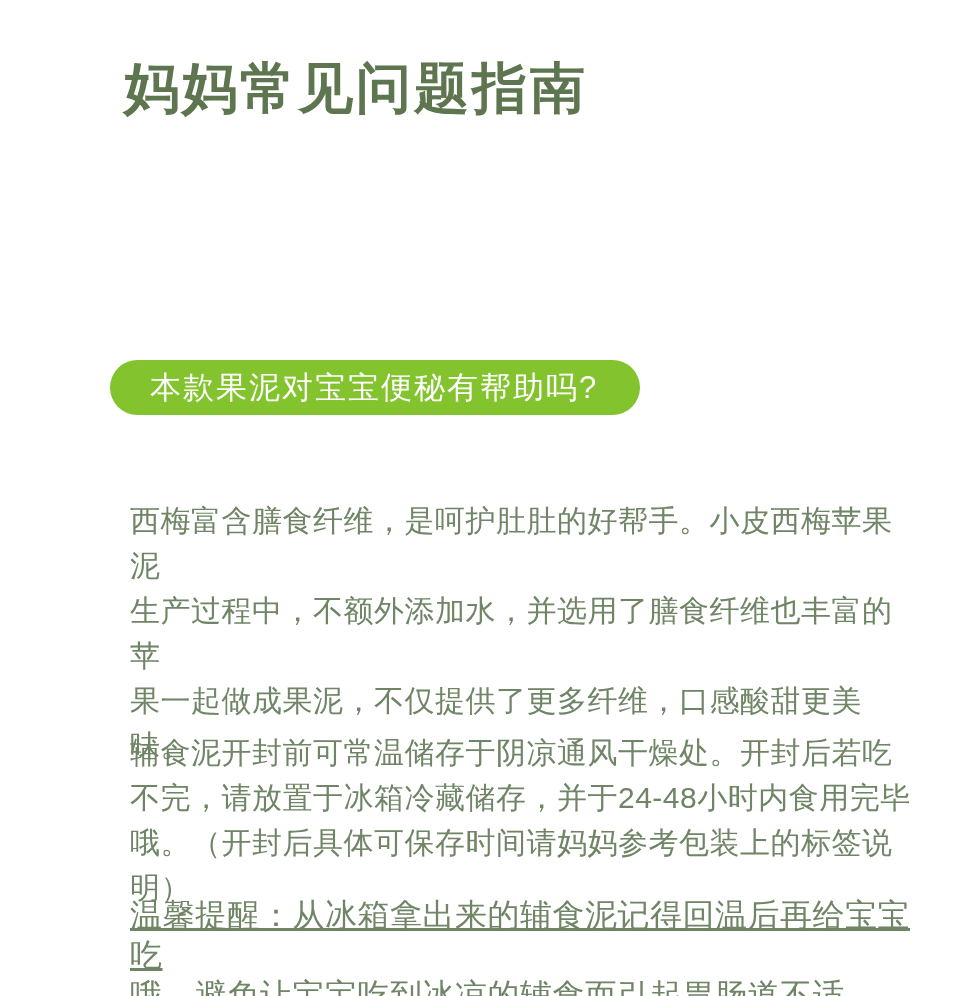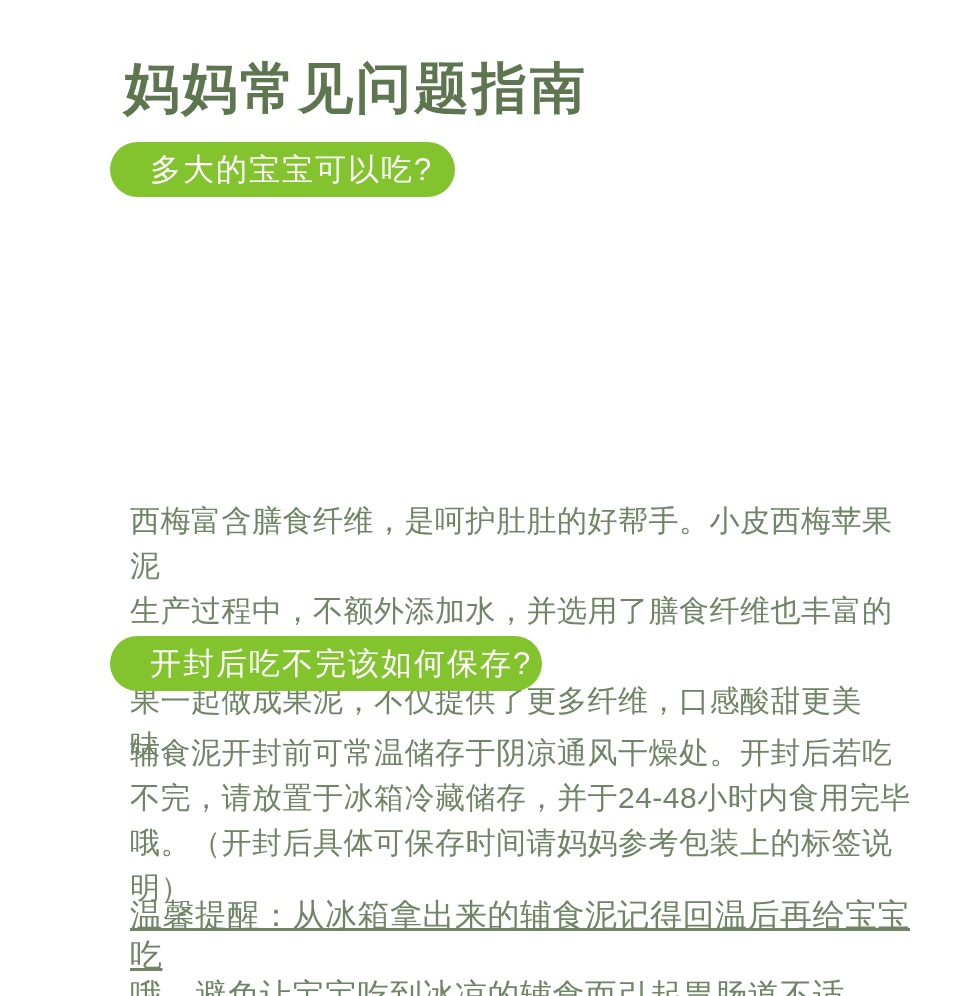--- a/index.html
+++ b/index.html
@@ -76,31 +76,28 @@
     text-decoration: underline;
   }
 </style>
 </head>
 <body>
 
 <div class="page">
 
   <h1 class="page-title">妈妈常见问题指南</h1>
 
-  <div class="pill q1">
-    <span>多大的宝宝可以吃?</span>
+
+  <div class="pill q2">
+    <span>本款果泥对宝宝便秘有帮助吗?</span>
   </div>
-
   <p class="answer a2">西梅富含膳食纤维，是呵护肚肚的好帮手。小皮西梅苹果泥
 生产过程中，不额外添加水，并选用了膳食纤维也丰富的苹
 果一起做成果泥，不仅提供了更多纤维，口感酸甜更美味。</p>
 
-  <div class="pill q3">
-    <span>开封后吃不完该如何保存?</span>
-  </div>
   <p class="answer a3">辅食泥开封前可常温储存于阴凉通风干燥处。开封后若吃
 不完，请放置于冰箱冷藏储存，并于24-48小时内食用完毕
 哦。（开封后具体可保存时间请妈妈参考包装上的标签说
 明）</p>
   <p class="note">温馨提醒：从冰箱拿出来的辅食泥记得回温后再给宝宝吃
 哦，避免让宝宝吃到冰凉的辅食而引起胃肠道不适。</p>
 
 </div>
 
 </body></html>

